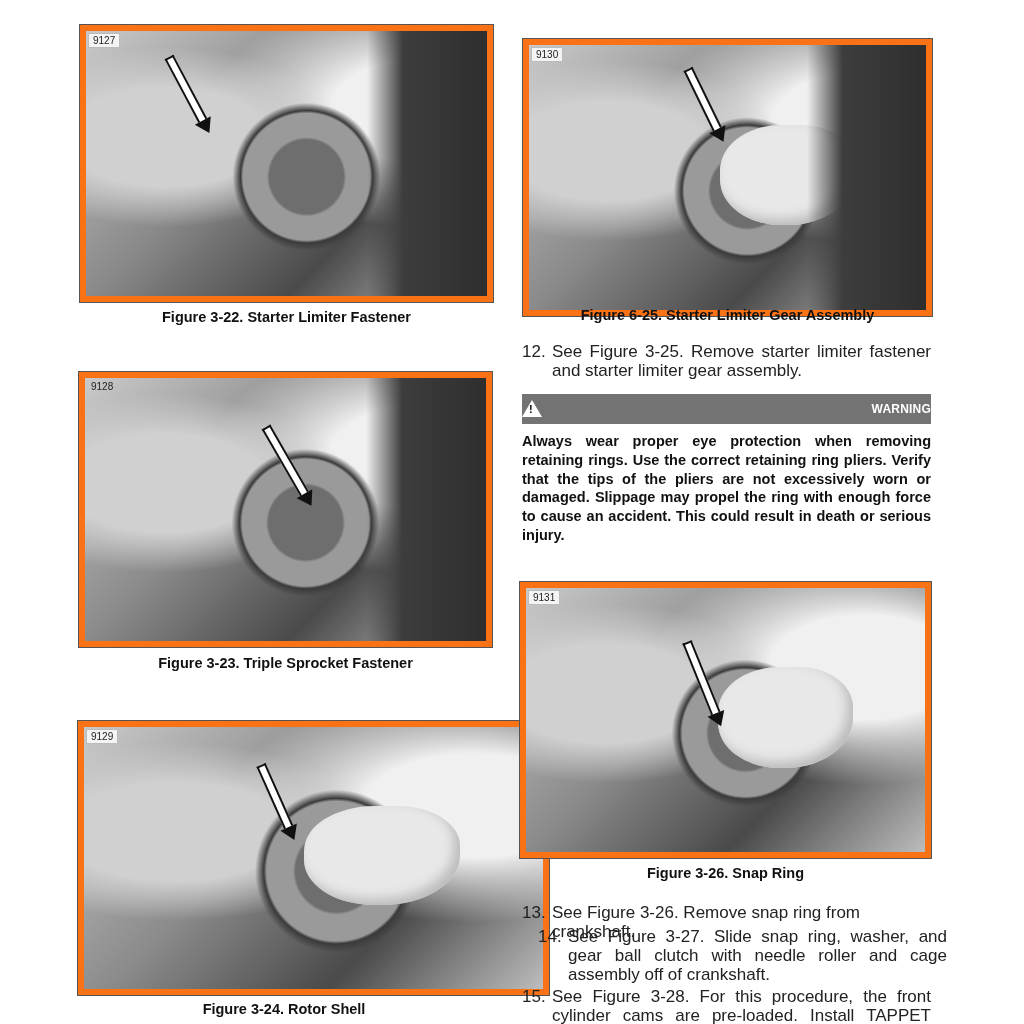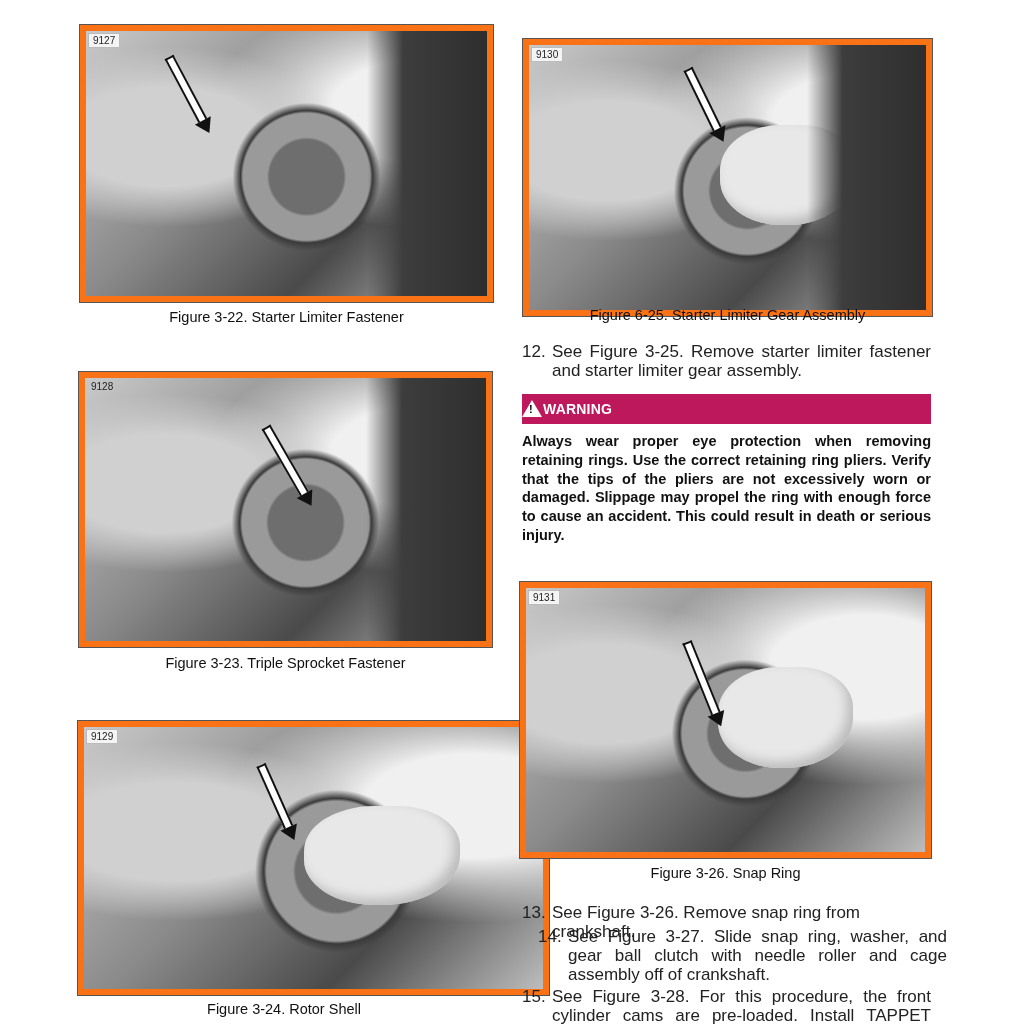--- a/index.html
+++ b/index.html
@@ -39,33 +39,33 @@
   .arrow {
     position: absolute; width: 6px; border: 2px solid #111; border-bottom: none;
     background: #fff; z-index: 2; transform-origin: top center;
   }
   .arrow::after {
     content: ""; position: absolute; left: 50%; bottom: -14px; transform: translateX(-50%);
     border-left: 9px solid transparent; border-right: 9px solid transparent;
     border-top: 14px solid #111;
   }
   .caption {
-    position: absolute; font-weight: normal; font-size: 14.5px; text-align: center;
+    position: absolute; font-weight: bold; font-size: 14.5px; text-align: center;
     color: #111;
   }
   .step {
     position: absolute; font-size: 17px; line-height: 19px; color: #222;
     text-align: justify;
   }
   .step .num { position: absolute; left: 0; top: 0; }
   .step .txt { display: block; margin-left: 30px; text-align: justify; }
   .warning-bar {
     position: absolute; left: 522px; top: 394px; width: 409px; height: 30px;
-    background: #be185d; color: #fff; display: flex; align-items: center;
-    justify-content: flex-start; font-weight: bold; font-size: 14px; letter-spacing: 0.2px;
+    background: #737373; color: #fff; display: flex; align-items: center;
+    justify-content: space-between; font-weight: bold; font-size: 12px; letter-spacing: 0.2px;
   }
   .warning-bar .tri {
     display: inline-block; width: 0; height: 0; position: relative;
     border-left: 10px solid transparent; border-right: 10px solid transparent;
     border-bottom: 17px solid #fff; margin-right: 1px; top: -1px;
   }
   .warning-bar .tri::after {
     content: "!"; position: absolute; left: -3px; top: 3px; color: #000;
     font-size: 11px; font-weight: bold;
   }

